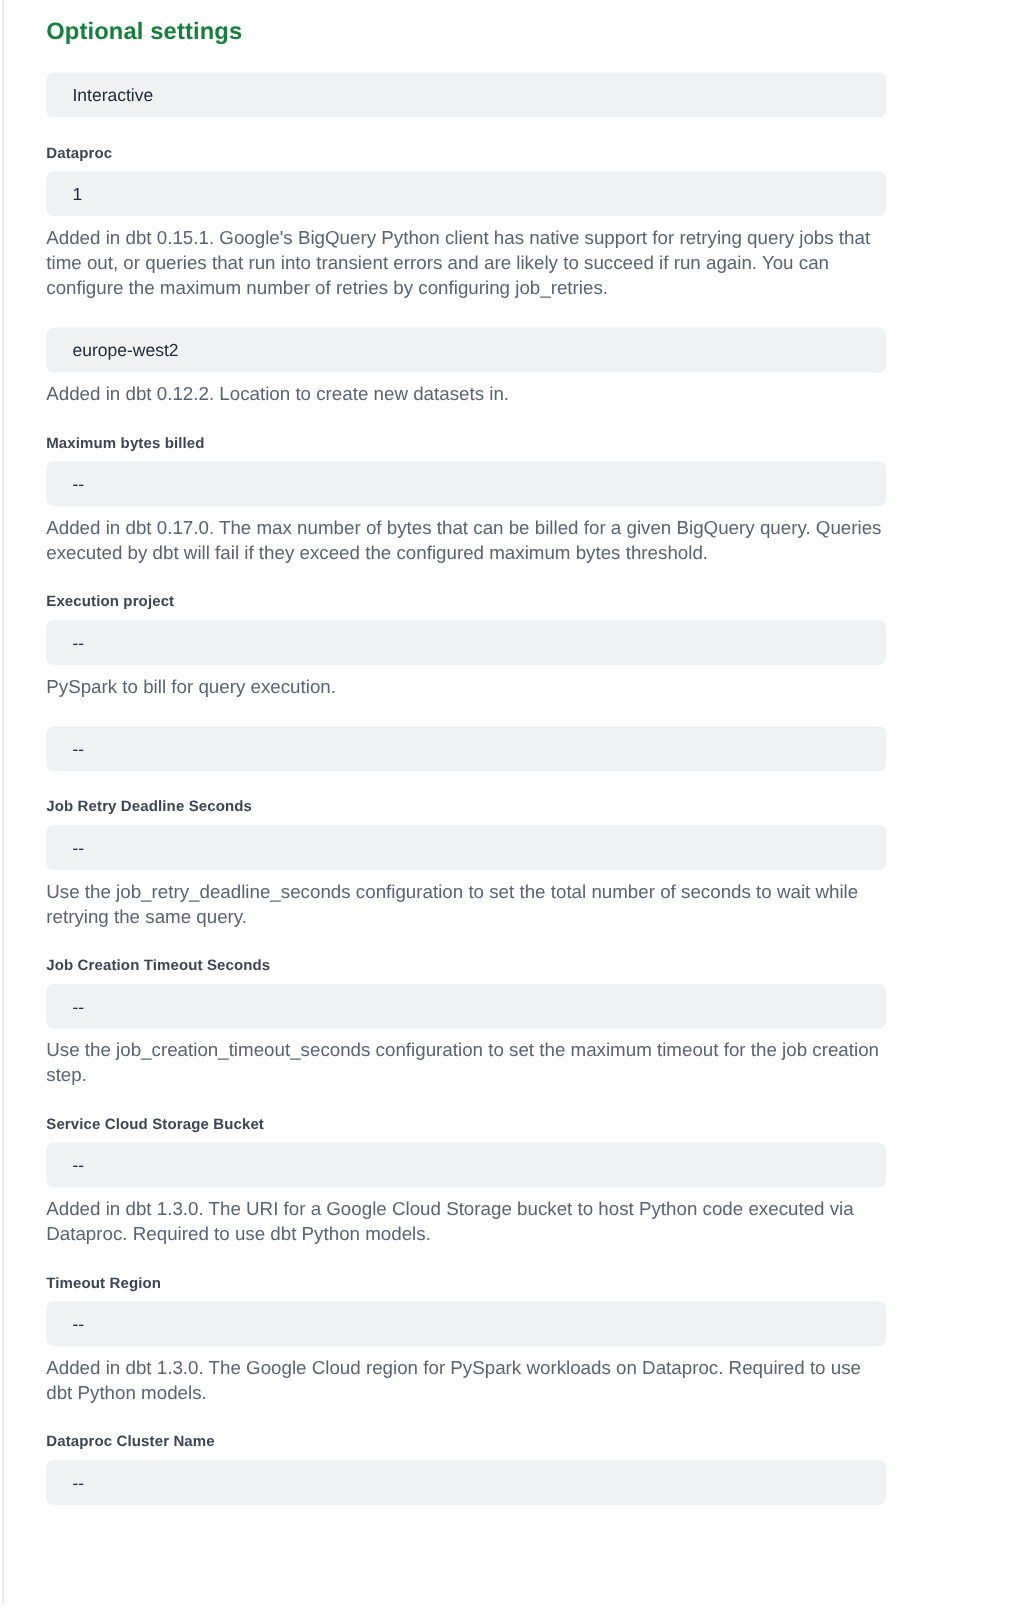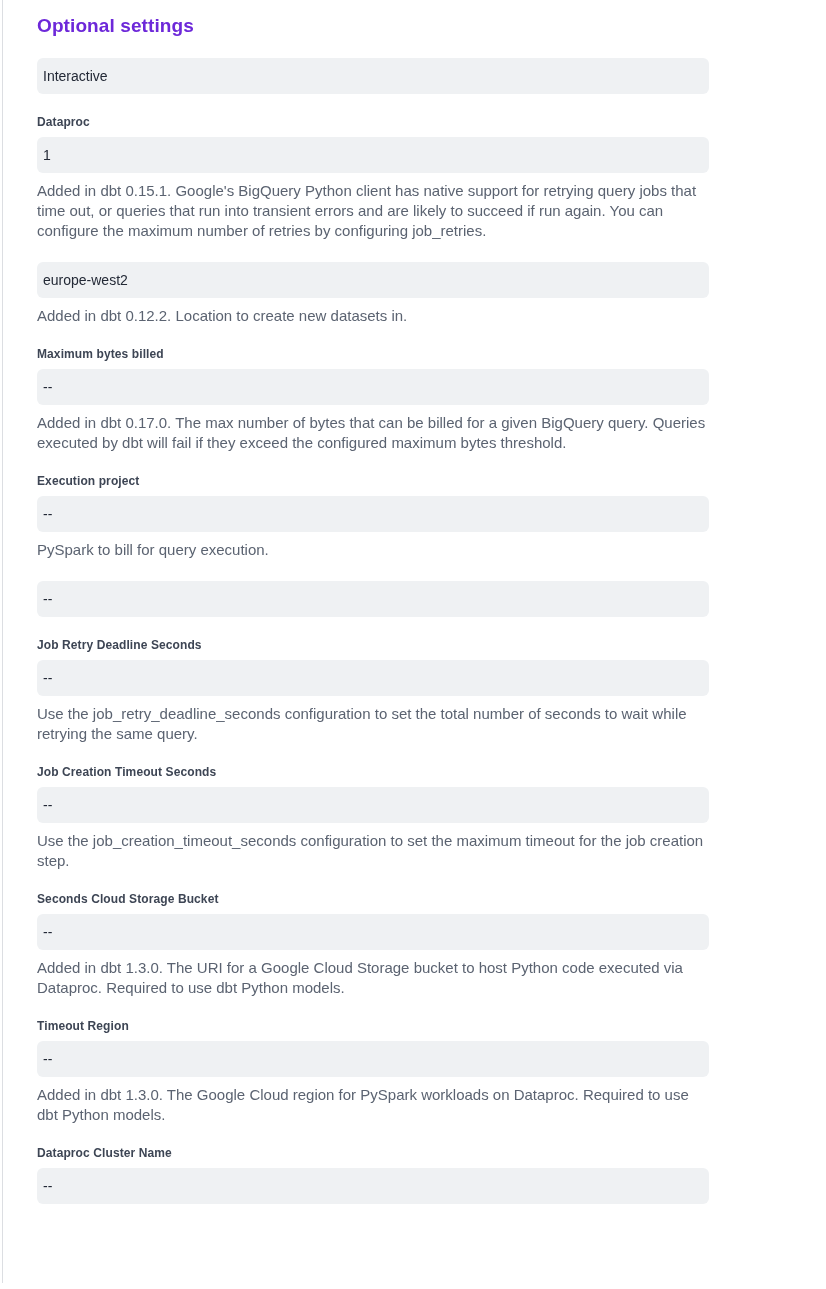--- a/index.html
+++ b/index.html
@@ -21,42 +21,42 @@
   }
   .container {
     position: absolute;
     left: 37px;
     top: 15px;
     width: 672px;
   }
   .page-title {
     font-size: 19px;
     font-weight: 700;
-    color: #6d28d9;
+    color: #15803d;
     letter-spacing: 0.1px;
     margin-bottom: 21px;
   }
   .field { margin-bottom: 21px; }
   .field-label {
     display: block;
     font-size: 12px;
     font-weight: 700;
     color: #3d4554;
     margin-bottom: 8px;
     letter-spacing: 0.1px;
   }
   .field-input {
     width: 672px;
     height: 36px;
     background: #eff1f3;
     border: none;
     border-radius: 6px;
     display: flex;
     align-items: center;
-    padding-left: 6px;
+    padding-left: 21px;
     font-size: 14px;
     color: #232936;
     font-family: inherit;
   }
   .field-help {
     margin-top: 8px;
     font-size: 15px;
     line-height: 20px;
     color: #5b6371;
     max-width: 672px;
@@ -108,21 +108,21 @@
     <p class="field-help">Use the job_retry_deadline_seconds configuration to set the total number of seconds to wait while retrying the same query.</p>
   </div>
 
   <div class="field">
     <label class="field-label">Job Creation Timeout Seconds</label>
     <div class="field-input">--</div>
     <p class="field-help">Use the job_creation_timeout_seconds configuration to set the maximum timeout for the job creation step.</p>
   </div>
 
   <div class="field">
-    <label class="field-label">Seconds Cloud Storage Bucket</label>
+    <label class="field-label">Service Cloud Storage Bucket</label>
     <div class="field-input">--</div>
     <p class="field-help">Added in dbt 1.3.0. The URI for a Google Cloud Storage bucket to host Python code executed via Dataproc. Required to use dbt Python models.</p>
   </div>
 
   <div class="field">
     <label class="field-label">Timeout Region</label>
     <div class="field-input">--</div>
     <p class="field-help">Added in dbt 1.3.0. The Google Cloud region for PySpark workloads on Dataproc. Required to use dbt Python models.</p>
   </div>
 

